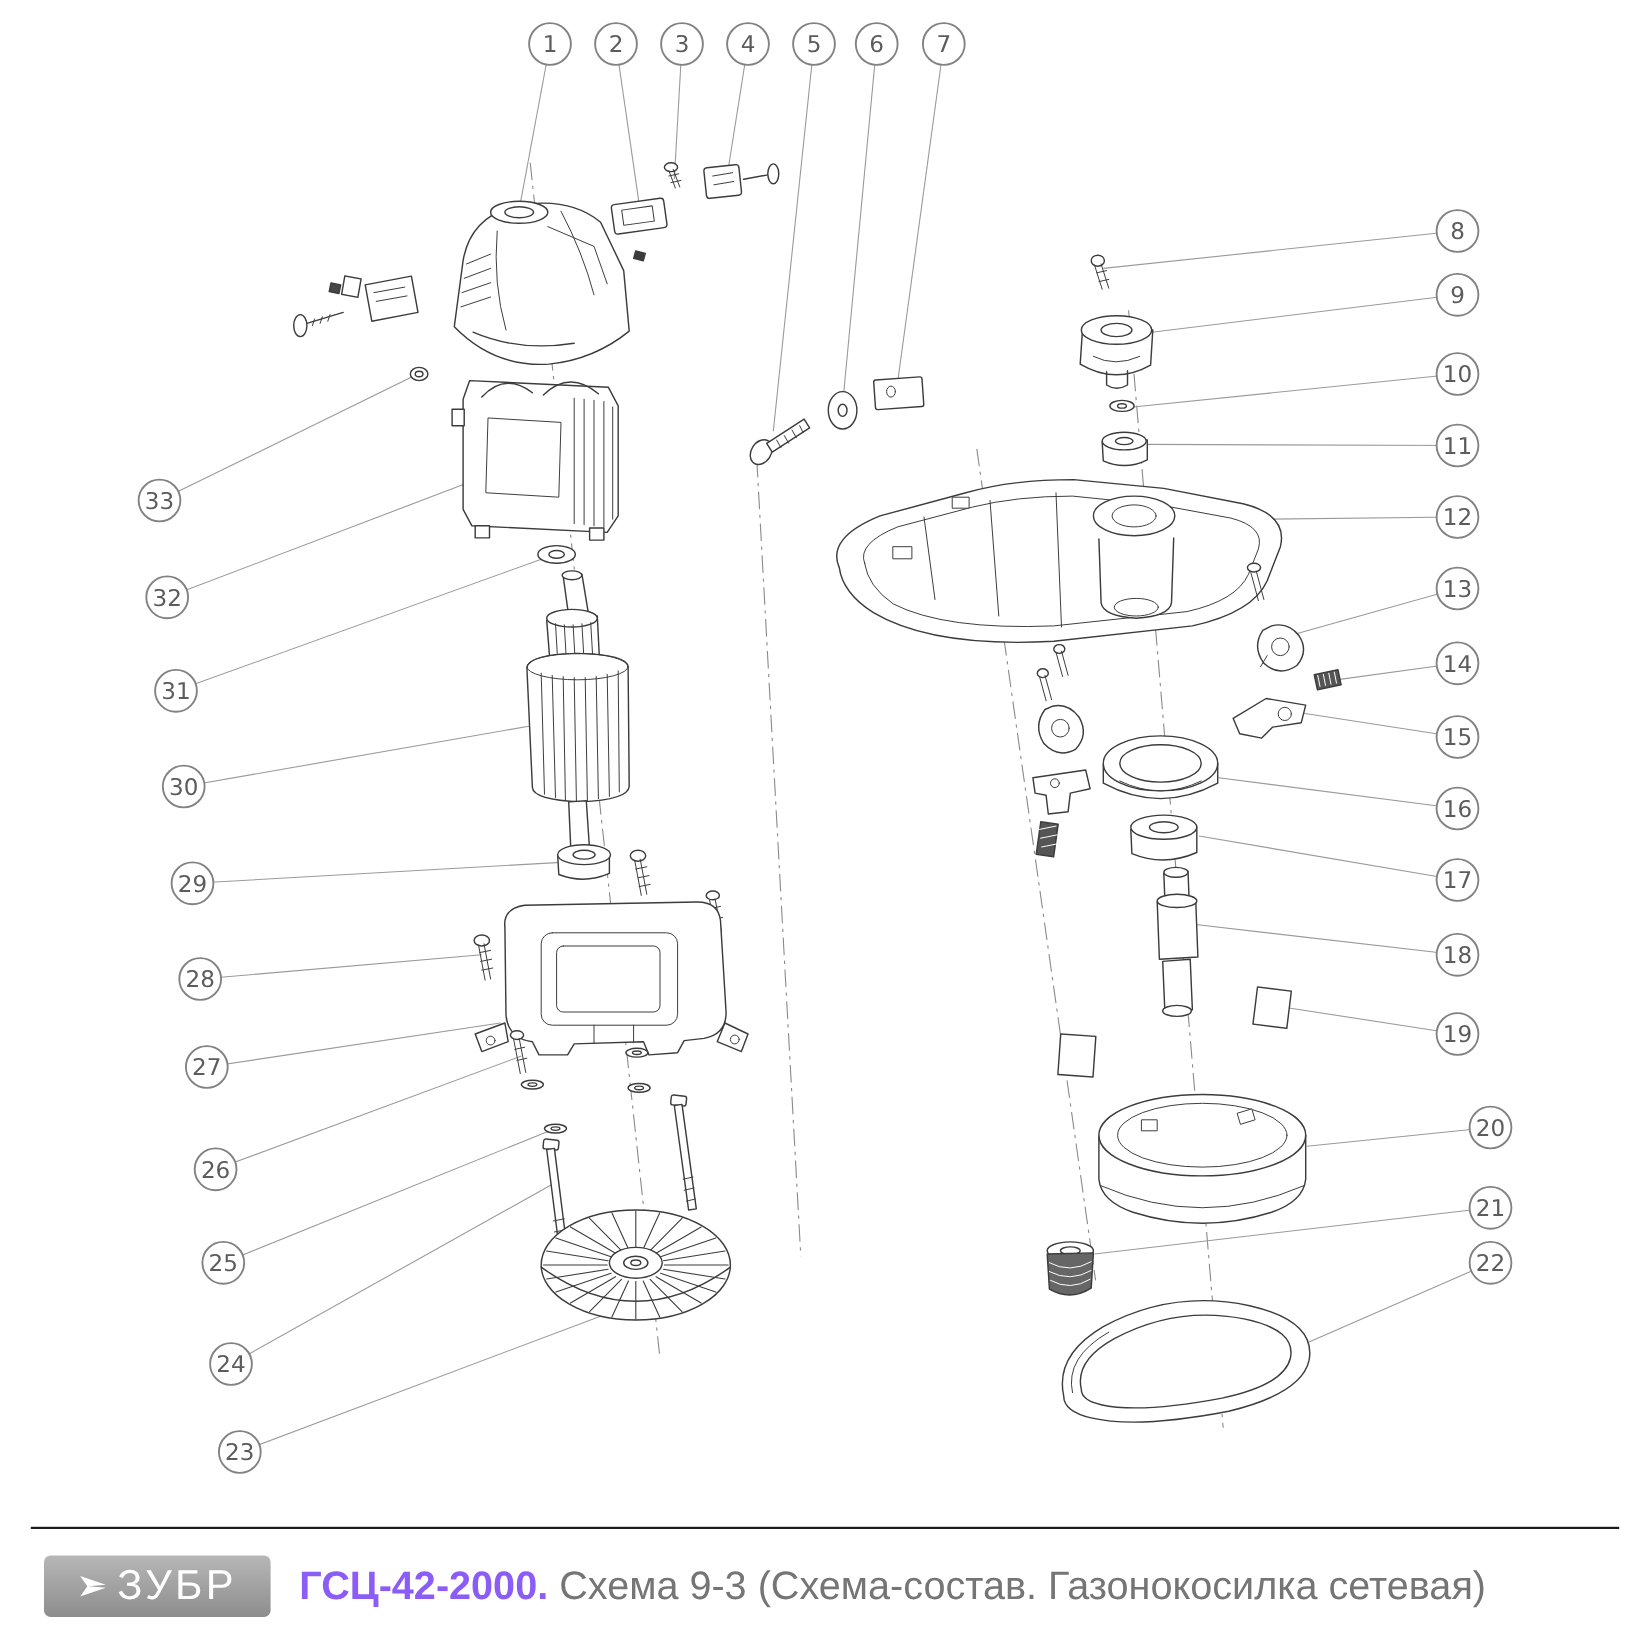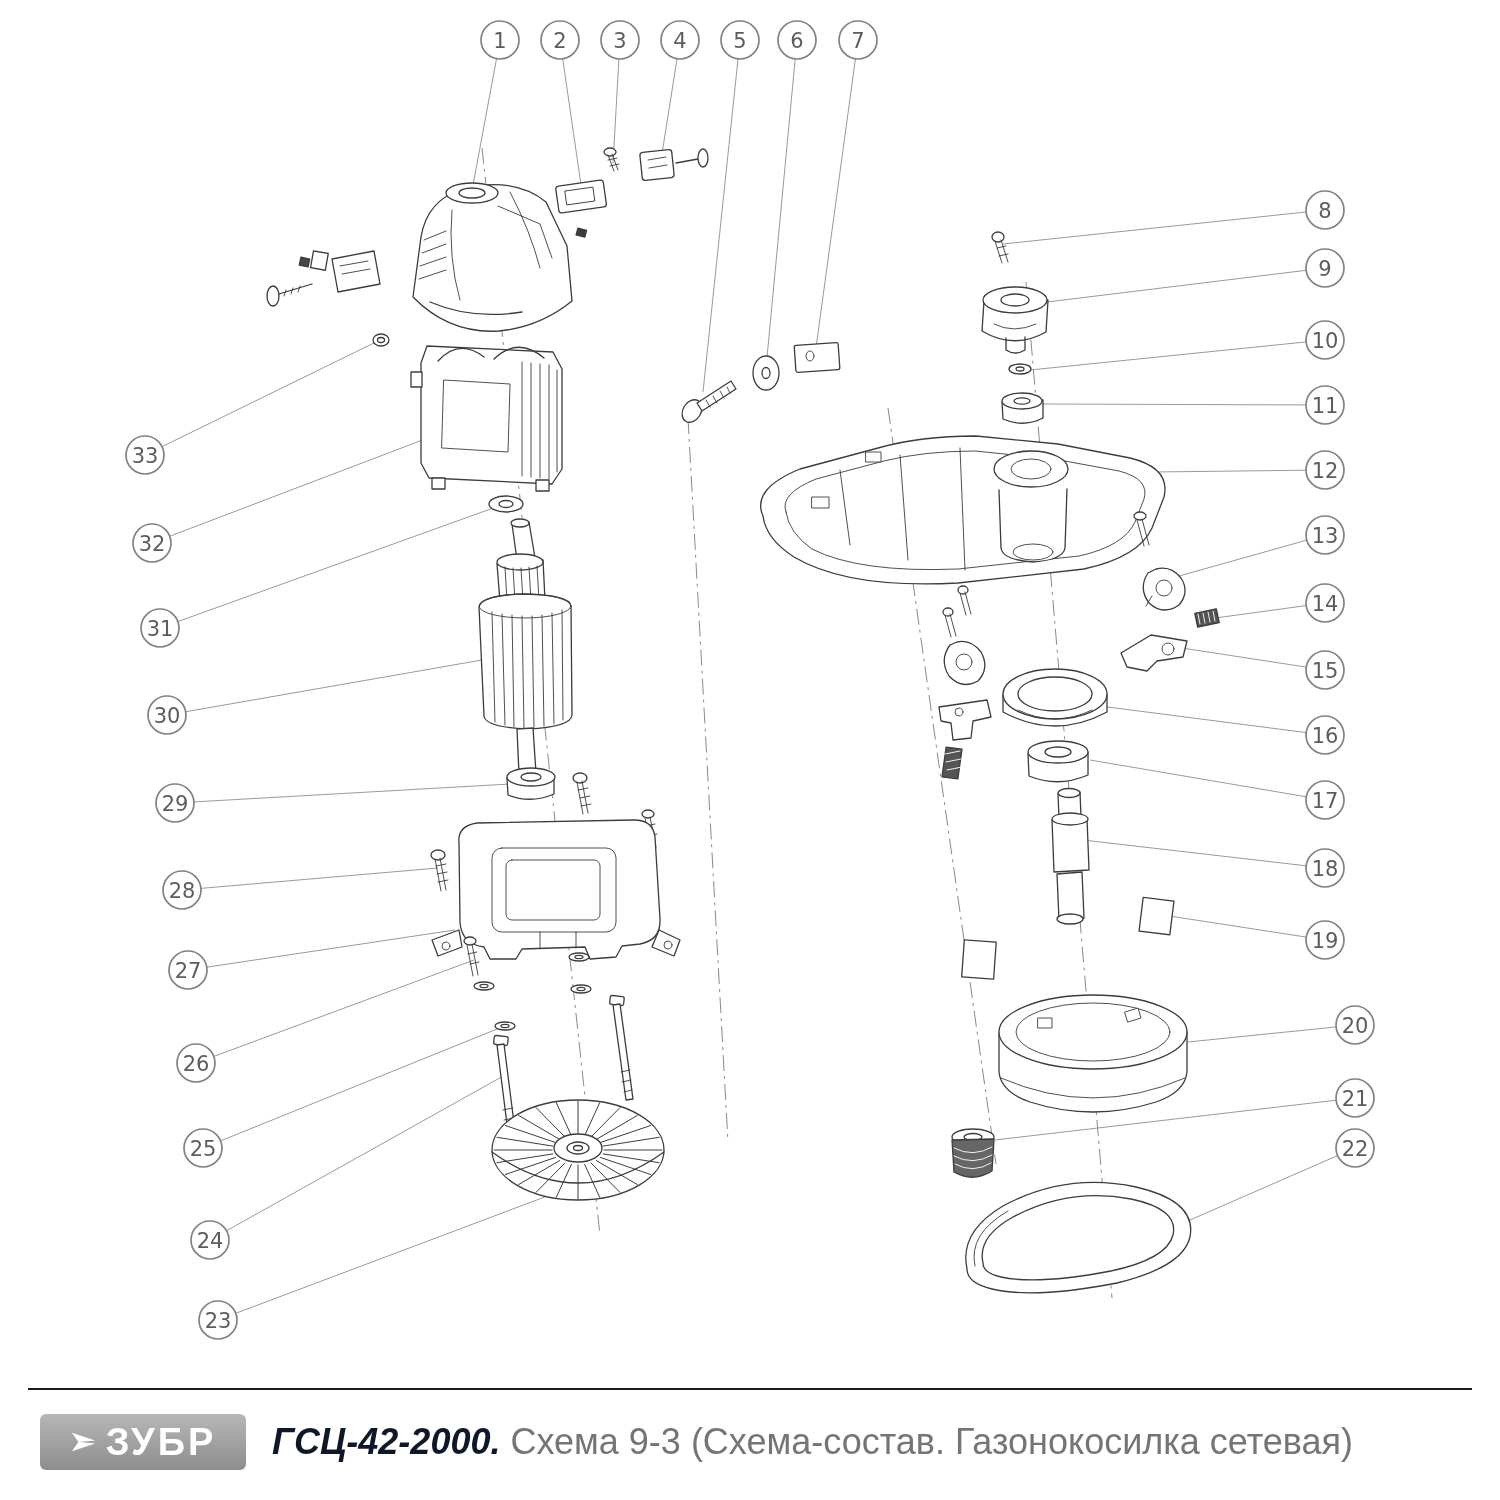--- a/index.html
+++ b/index.html
@@ -11,23 +11,23 @@
   #centerlines line{stroke:#8a8a8a;stroke-width:1;stroke-dasharray:16 5 3 5;}
   #leader-lines line{stroke:#9a9a9a;stroke-width:1;}
   #callouts circle{fill:#fff;stroke:#828282;stroke-width:1.7;}
   #callouts text{fill:#5c5c5c;font-family:"DejaVu Sans",sans-serif;font-size:21px;text-anchor:middle;}
   #fan-fins line{stroke:#3c3c3c;stroke-width:1;}
   .footer{position:absolute;left:0;top:1388px;width:1500px;}
   .footer-rule{border-top:2px solid #1b1b1b;margin:0 28px;}
   .footer-row{display:flex;align-items:center;gap:26px;padding:24px 0 0 40px;}
   .logo{width:206px;height:56px;background:linear-gradient(180deg,#b7b7b7,#8d8d8d);
         border-radius:6px;display:flex;align-items:center;justify-content:center;gap:8px;}
-  .logo-text{color:#fff;font-weight:bold;font-size:38px;letter-spacing:3px;}
+  .logo-text{color:#fff;font-weight:normal;font-size:38px;letter-spacing:3px;}
   .title{font-size:36px;white-space:nowrap;}
-  .model{font-weight:bold;color:#0f172a;font-style:italic;}
+  .model{font-weight:bold;color:#8b5cf6;}
   .subtitle{color:#757575;margin-left:10px;}
 </style>
 </head>
 <body>
 
 <div class="page">
 
 <svg id="diagram" width="1500" height="1500" viewBox="0 0 1500 1500" xmlns="http://www.w3.org/2000/svg">
 
   <g id="centerlines">

